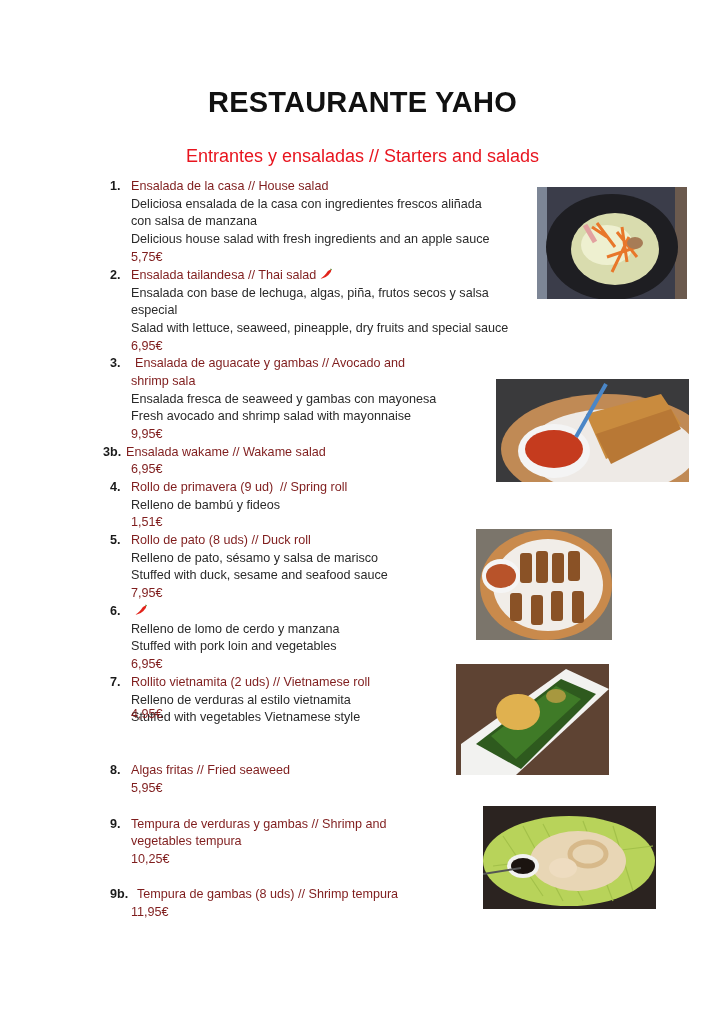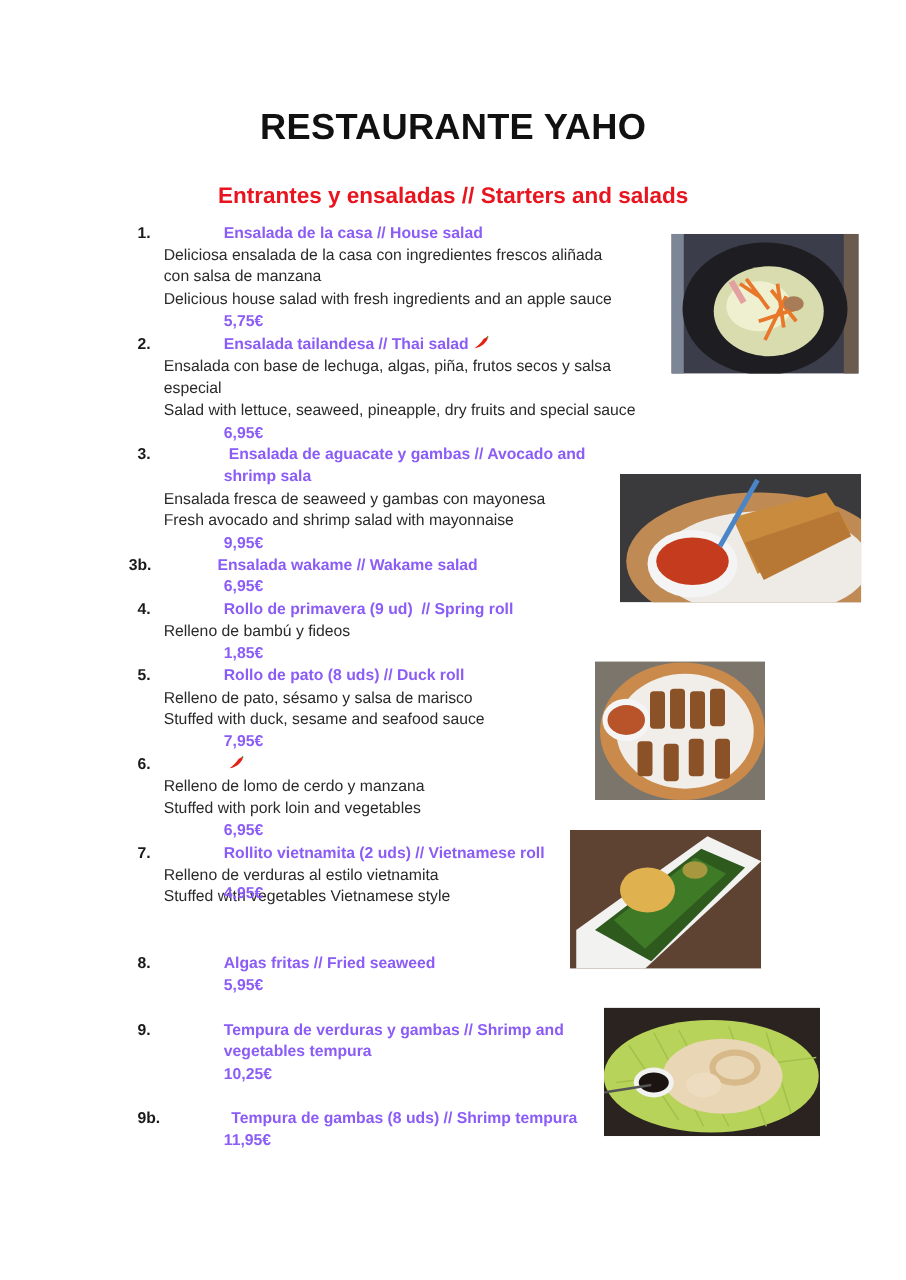--- a/index.html
+++ b/index.html
@@ -1,23 +1,23 @@
 <!DOCTYPE html>
 <html><head>
 <meta charset="utf-8">
 <style>
   html, body { margin: 0; padding: 0; background: #ffffff; }
   body { width: 725px; height: 1024px; position: relative; overflow: hidden;
          font-family: "Liberation Sans", sans-serif; color: #1a1a1a; }
   .title { position: absolute; left: 0; width: 725px; top: 86px; text-align: center;
            font-size: 29px; font-weight: bold; color: #111; letter-spacing: 0.2px; }
   .section { position: absolute; left: 0; width: 725px; top: 146px; text-align: center;
-             font-size: 18px; font-weight: bold; color: #e8141e; }
+             font-size: 18px; font-weight: normal; color: #e8141e; }
   .line { position: absolute; font-size: 12.6px; line-height: 17.7px; white-space: nowrap; }
-  .b { font-weight: bold; color: #8b5cf6; margin-left: 48px; }
+  .b { font-weight: normal; color: #7f1d1d; }
   .r { color: #2a2a2a; }
   .num { position: absolute; font-size: 12.6px; font-weight: bold; line-height: 17.7px; }
   .chili { display: inline-block; width: 14px; height: 12px; vertical-align: -1px; margin-left: 3px; }
   .photo { position: absolute; overflow: hidden; }
   .photo svg { display: block; width: 100%; height: 100%; }
 </style>
 </head>
 <body>
 
 <div class="title">RESTAURANTE YAHO</div>
@@ -56,21 +56,21 @@
 <div>
   <div class="num" style="left:103px;top:444px">3b.</div>
   <div class="line b" style="left:126px;top:444px">Ensalada wakame // Wakame salad</div>
   <div class="line b" style="left:131px;top:461px">6,95€</div>
 </div>
 
 <div>
   <div class="num" style="left:110px;top:479px">4.</div>
   <div class="line b" style="left:131px;top:479px;white-space:pre">Rollo de primavera (9 ud)  // Spring roll</div>
   <div class="line r" style="left:131px;top:497px">Relleno de bambú y fideos</div>
-  <div class="line b" style="left:131px;top:514px">1,85€</div>
+  <div class="line b" style="left:131px;top:514px">1,51€</div>
 </div>
 
 <div>
   <div class="num" style="left:110px;top:532px">5.</div>
   <div class="line b" style="left:131px;top:532px">Rollo de pato (8 uds) // Duck roll</div>
   <div class="line r" style="left:131px;top:550px">Relleno de pato, sésamo y salsa de marisco</div>
   <div class="line r" style="left:131px;top:567px">Stuffed with duck, sesame and seafood sauce</div>
   <div class="line b" style="left:131px;top:585px">7,95€</div>
 </div>
 

